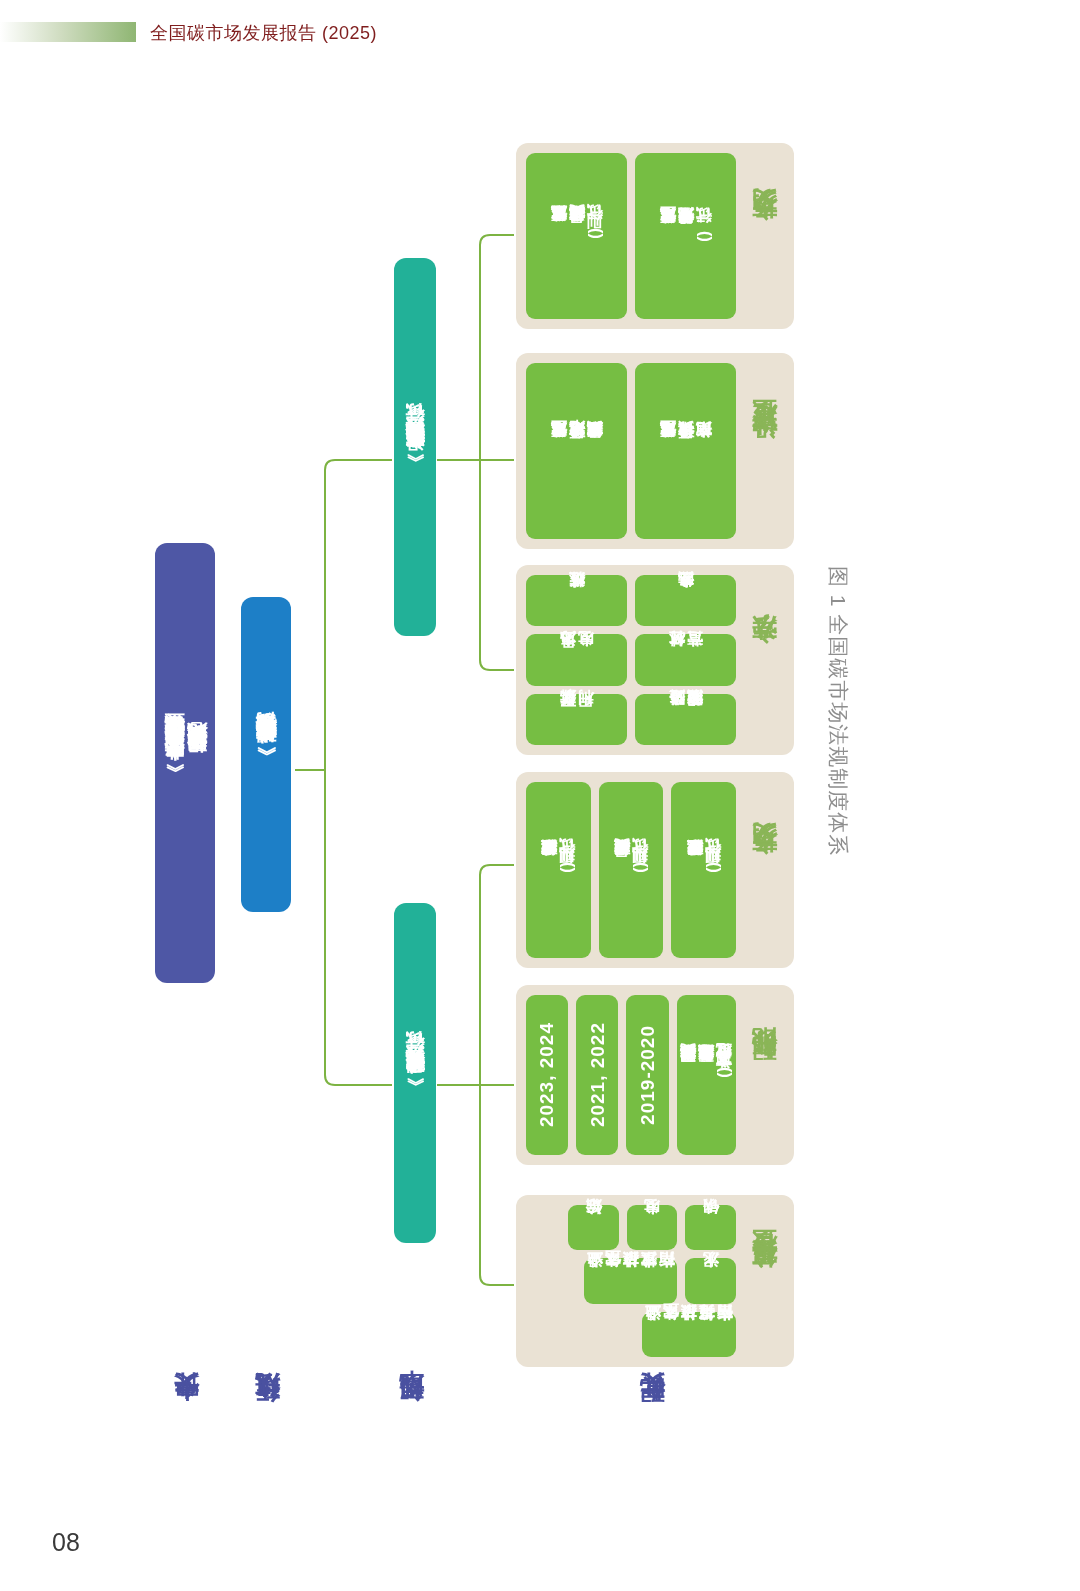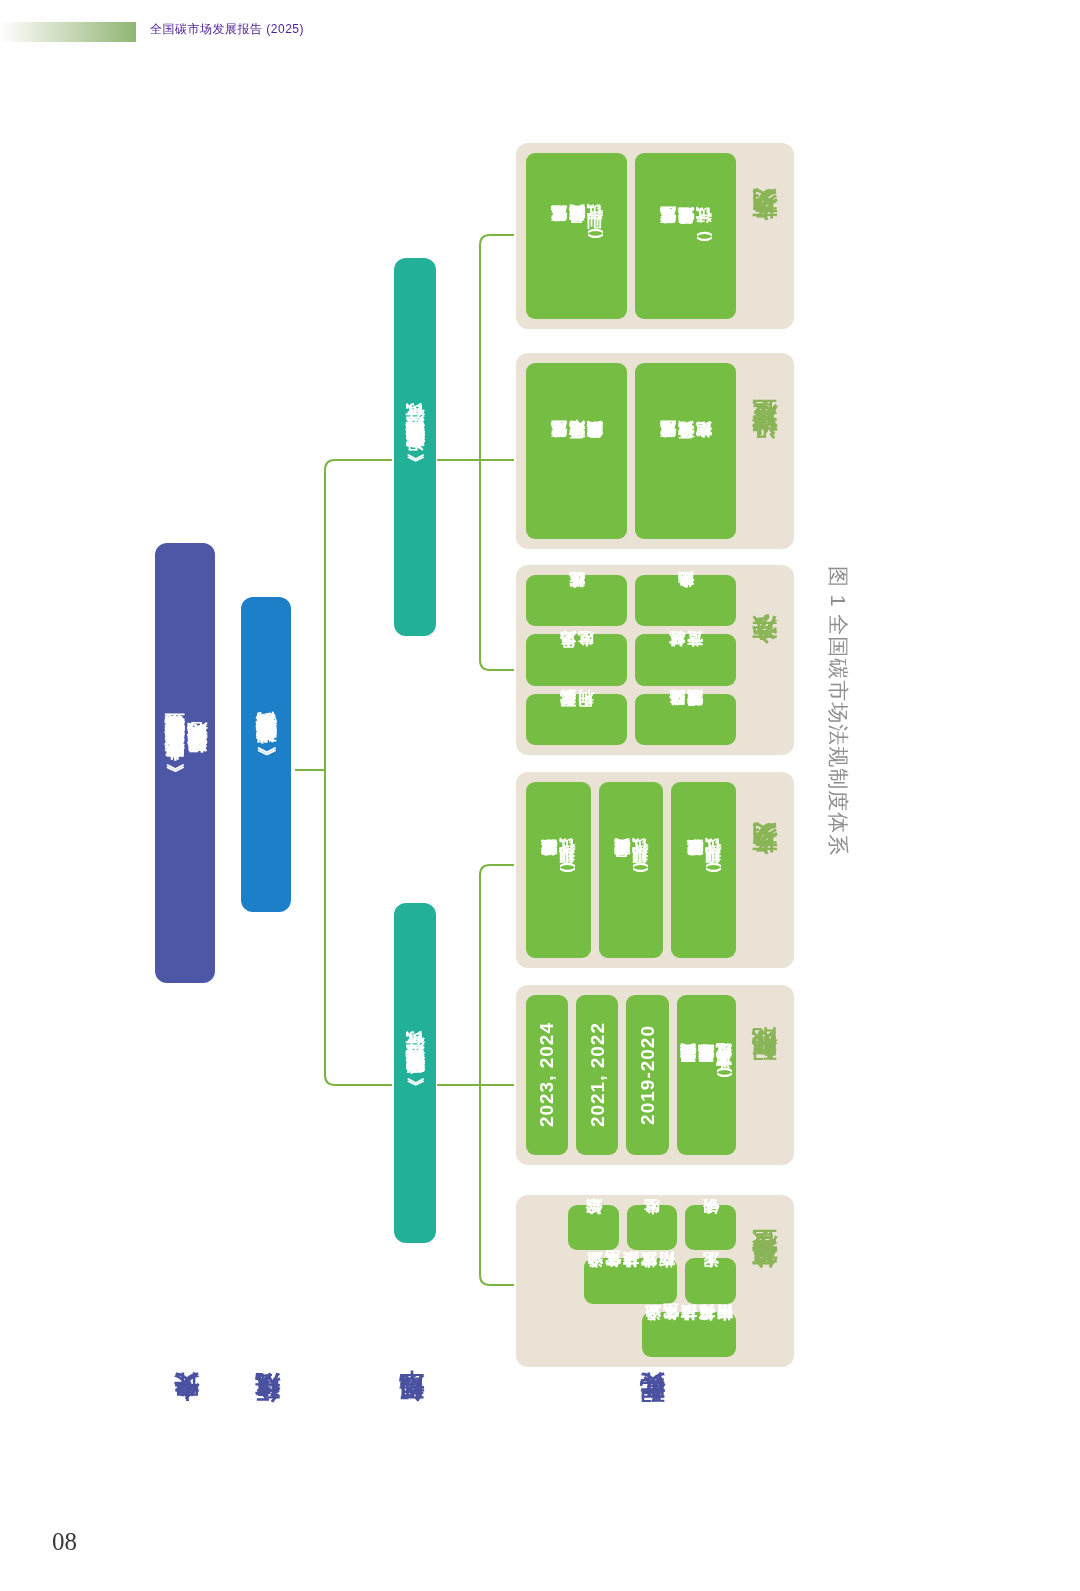--- a/index.html
+++ b/index.html
@@ -11,27 +11,27 @@
   }
   .page{position:relative;width:1080px;height:1591px;}
 
   
   .hdr-bar{
     position:absolute;left:0;top:22px;width:136px;height:20px;
     background:linear-gradient(90deg,#ffffff 0%,#cfdcc0 45%,#8fb673 100%);
   }
   .hdr-title{
     position:absolute;left:150px;top:21px;
-    font-size:12px;color:#4c1d95;letter-spacing:.5px;white-space:nowrap;
+    font-size:18px;color:#7f1d1d;letter-spacing:.5px;white-space:nowrap;
   }
 
   
   .pageno{
     position:absolute;left:52px;top:1528px;
-    font-family:Liberation Serif, serif;
+    font-family:Liberation Sans, sans-serif;
     font-size:25px;color:#3a3a3a;
   }
 
   
   .caption{
     position:absolute;left:852px;top:566px;
     width:420px;height:30px;
     transform-origin:0 0;transform:rotate(90deg);
     font-size:21px;color:#8e8e8e;white-space:nowrap;letter-spacing:1px;
   }

